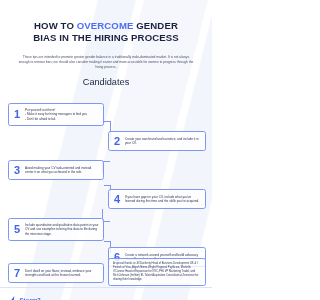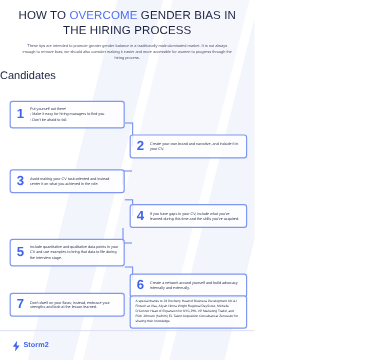--- a/index.html
+++ b/index.html
@@ -18,37 +18,38 @@
     transform:skewX(-14deg);
   }
   .bg-b1{left:58px;top:-20px;width:38px;height:360px;opacity:.75;}
   .bg-b2{left:104px;top:-20px;width:64px;height:360px;opacity:.55;}
   .bg-b3{left:176px;top:-20px;width:46px;height:360px;opacity:.7;}
 
   .page{position:relative;z-index:2;width:212px;height:300px;}
 
   
   .title{
-    margin:0;padding:8px 12px 0 12px;
+    margin:12px;padding:8px 12px 0 12px;
     text-align:center;
     font-size:9.6px;line-height:11.6px;
-    font-weight:normal;
+    font-weight:bold;
     letter-spacing:.1px;
     color:#1b2240;
   }
   .title .hl{color:#4e6ef5;}
   .subtitle{
     margin:5px auto 0 auto;
     width:178px;
     text-align:center;
     font-size:3.25px;line-height:5.1px;
     color:#4a4f66;
   }
   .section-head{
     margin:7px 0 12px 0;
+    text-align:center;
     font-size:9.2px;
     font-weight:normal;
     color:#222a45;
   }
 
   
   .flow{position:relative;margin-top:6px;height:180px;}
 
   .node{
     position:absolute;

